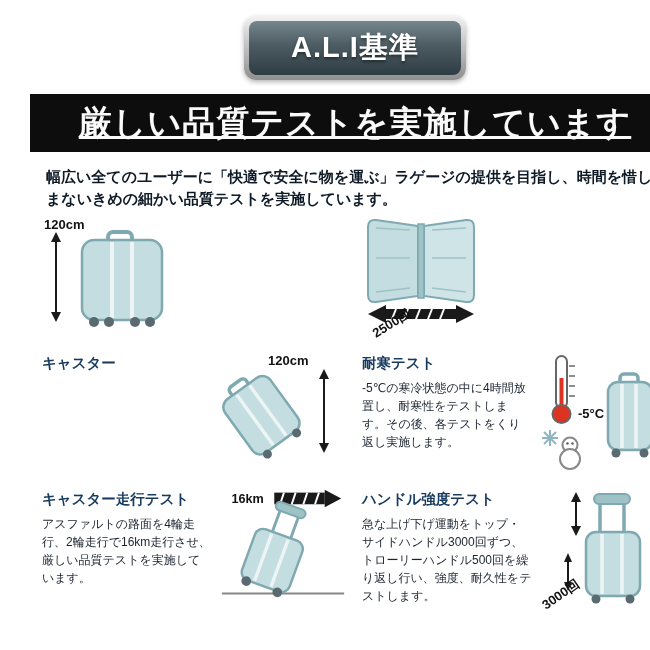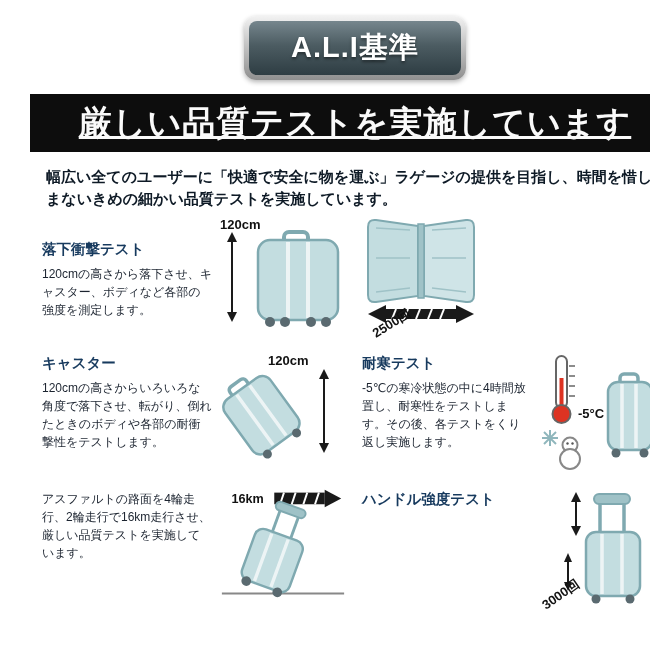--- a/index.html
+++ b/index.html
@@ -78,24 +78,20 @@
 
   <div class="banner">
     <h1>厳しい品質テストを実施しています</h1>
   </div>
 
   <p class="intro">幅広い全てのユーザーに「快適で安全に物を運ぶ」ラゲージの提供を目指し、時間を惜しまないきめの細かい品質テストを実施しています。</p>
 
   <div class="tests-grid">
 
     <div class="test-cell">
-      <div class="test-text vcenter">
-        <h2 class="test-title">落下衝撃テスト</h2>
-        <p class="test-desc">120cmの高さから落下させ、キャスター、ボディなど各部の強度を測定します。</p>
-      </div>
       <div class="test-illust">
         <svg viewBox="0 0 128 116" width="128" height="116">
           <text class="svg-label" x="2" y="13">120cm</text>
           <g>
             <line x1="14" y1="24" x2="14" y2="98" stroke="#1a1a1a" stroke-width="2"></line>
             <polygon points="14,16 9,26 19,26" fill="#1a1a1a"></polygon>
             <polygon points="14,106 9,96 19,96" fill="#1a1a1a"></polygon>
           </g>
           <g>
             <rect x="66" y="16" width="24" height="12" rx="5" fill="none" stroke="#7fa9b0" stroke-width="4"></rect>
@@ -136,21 +132,20 @@
             <polygon points="112,98 94,89 94,107" fill="#1a1a1a"></polygon>
           </g>
           <text class="svg-label" transform="translate(14,122) rotate(-32)">2500回</text>
         </svg>
       </div>
     </div>
 
     <div class="test-cell">
       <div class="test-text">
         <h2 class="test-title">キャスター</h2>
-        <p class="test-desc">120cmの高さからいろいろな角度で落下させ、転がり、倒れたときのボディや各部の耐衝撃性をテストします。</p>
       </div>
       <div class="test-illust">
         <svg viewBox="0 0 124 114" width="124" height="114">
           <text class="svg-label" x="50" y="13">120cm</text>
           <g>
             <line x1="106" y1="24" x2="106" y2="94" stroke="#1a1a1a" stroke-width="2"></line>
             <polygon points="106,17 101,27 111,27" fill="#1a1a1a"></polygon>
             <polygon points="106,101 101,91 111,91" fill="#1a1a1a"></polygon>
           </g>
           <g transform="rotate(-36 44 64)">
@@ -201,20 +196,21 @@
             <line x1="98" y1="32" x2="98" y2="96" stroke="#ffffff" stroke-width="3.5" opacity="0.7"></line>
             <circle cx="78" cy="101" r="4.5" fill="#5a6a70"></circle>
             <circle cx="106" cy="101" r="4.5" fill="#5a6a70"></circle>
           </g>
         </svg>
       </div>
     </div>
 
     <div class="test-cell">
       <div class="test-text">
+        <h2 class="test-title">キャスター走行テスト</h2>
         <p class="test-desc">アスファルトの路面を4輪走行、2輪走行で16km走行させ、厳しい品質テストを実施しています。</p>
       </div>
       <div class="test-illust">
         <svg viewBox="0 0 134 114" width="134" height="114">
           <text class="svg-label" x="14" y="14">16km</text>
           <g>
             <rect x="58" y="3" width="52" height="12" fill="#1a1a1a"></rect>
             <line x1="68" y1="3" x2="64" y2="15" stroke="#fff" stroke-width="2"></line>
             <line x1="80" y1="3" x2="76" y2="15" stroke="#fff" stroke-width="2"></line>
             <line x1="92" y1="3" x2="88" y2="15" stroke="#fff" stroke-width="2"></line>
@@ -232,20 +228,21 @@
             <circle cx="36" cy="101" r="5" fill="#5a6a70"></circle>
             <circle cx="70" cy="101" r="5" fill="#5a6a70"></circle>
           </g>
         </svg>
       </div>
     </div>
 
     <div class="test-cell">
       <div class="test-text">
         <h2 class="test-title">ハンドル強度テスト</h2>
+        <p class="test-desc">急な上げ下げ運動をトップ・サイドハンドル3000回ずつ、トローリーハンドル500回を繰り返し行い、強度、耐久性をテストします。</p>
       </div>
       <div class="test-illust">
         <svg viewBox="0 0 118 124" width="118" height="124">
           <g>
             <line x1="38" y1="12" x2="38" y2="40" stroke="#1a1a1a" stroke-width="2"></line>
             <polygon points="38,4 33,14 43,14" fill="#1a1a1a"></polygon>
             <polygon points="38,48 33,38 43,38" fill="#1a1a1a"></polygon>
           </g>
           <g>
             <line x1="62" y1="14" x2="62" y2="46" stroke="#7fa9b0" stroke-width="3.5"></line>

